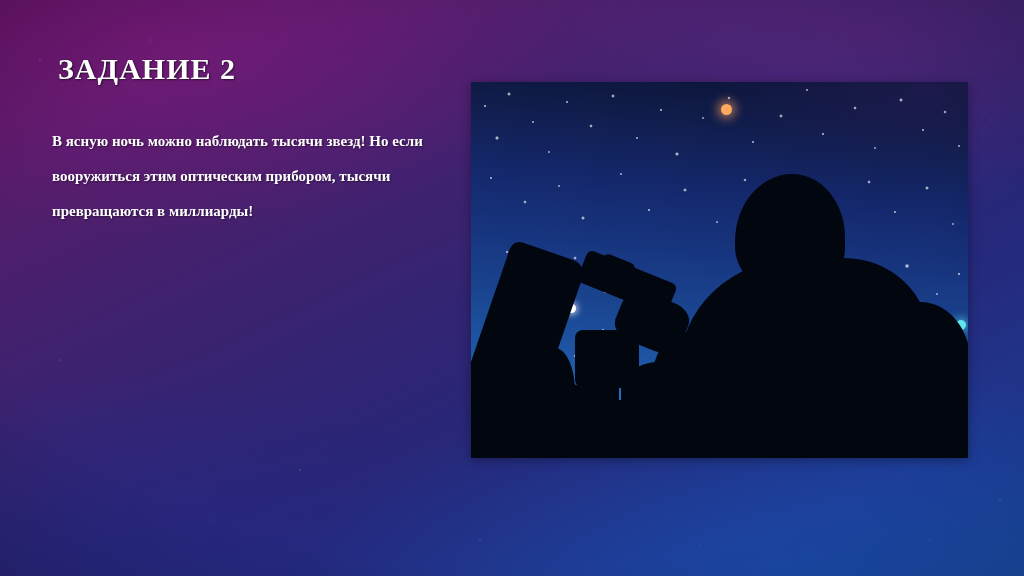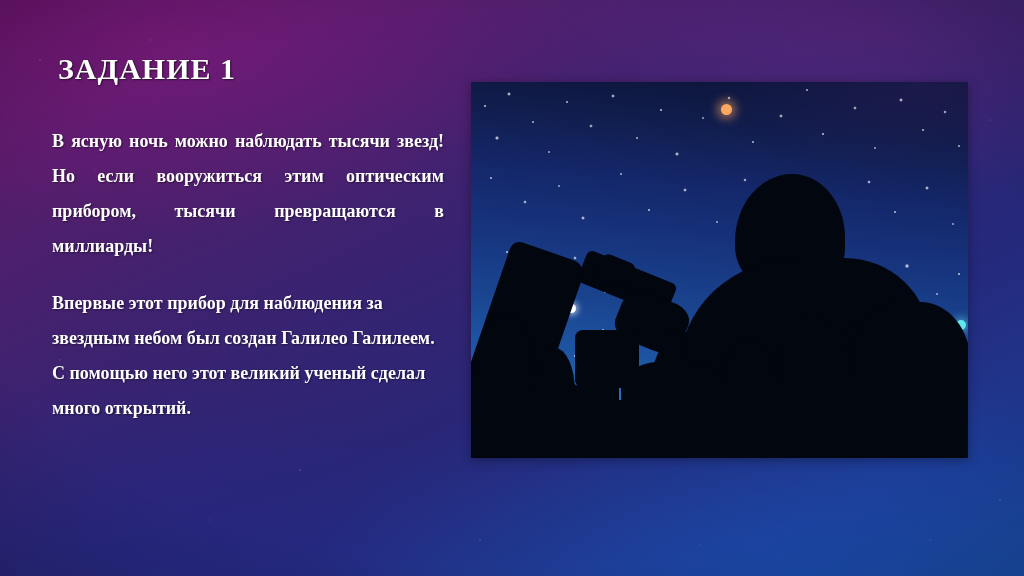--- a/index.html
+++ b/index.html
@@ -88,21 +88,21 @@
     margin: 0 0 38px 6px;
     font-size: 30px;
     font-weight: bold;
     letter-spacing: 1.0px;
     color: #ffffff;
     text-shadow: 1px 1px 2px rgba(0,0,0,.55), 0 0 1px rgba(0,0,0,.5);
     white-space: nowrap;
   }
   .body-par {
     margin: 0 0 22px 0;
-    font-size: 18px;
+    font-size: 15px;
     line-height: 35px;
     font-weight: bold;
     color: #ffffff;
     text-align: justify;
     text-justify: inter-word;
     text-shadow: 1px 1px 2px rgba(0,0,0,.45);
   }
   .body-par:last-child { margin-bottom: 0; text-align: left; }
 
   
@@ -398,23 +398,22 @@
 
 <div class="slide">
 
   <div class="bg-base"></div>
   <div class="bg-glow-a"></div>
   <div class="bg-glow-b"></div>
   <div class="bg-dust"></div>
   <div class="bg-vignette"></div>
 
   <div class="text-col">
-    <h1 class="slide-title">ЗАДАНИЕ 1</h1>
+    <h1 class="slide-title">ЗАДАНИЕ 2</h1>
     <p class="body-par">В ясную ночь можно наблюдать тысячи звезд! Но если вооружиться этим оптическим прибором, тысячи превращаются в миллиарды!</p>
-    <p class="body-par">Впервые этот прибор для наблюдения за звездным небом был создан Галилео Галилеем. С помощью него этот великий ученый сделал много открытий.</p>
   </div>
 
   <div class="photo">
     <div class="photo-sky"></div>
     <div class="photo-sky-haze"></div>
 
     <div class="stars stars-1"></div>
     <div class="stars stars-2"></div>
     <div class="stars stars-3"></div>
 

